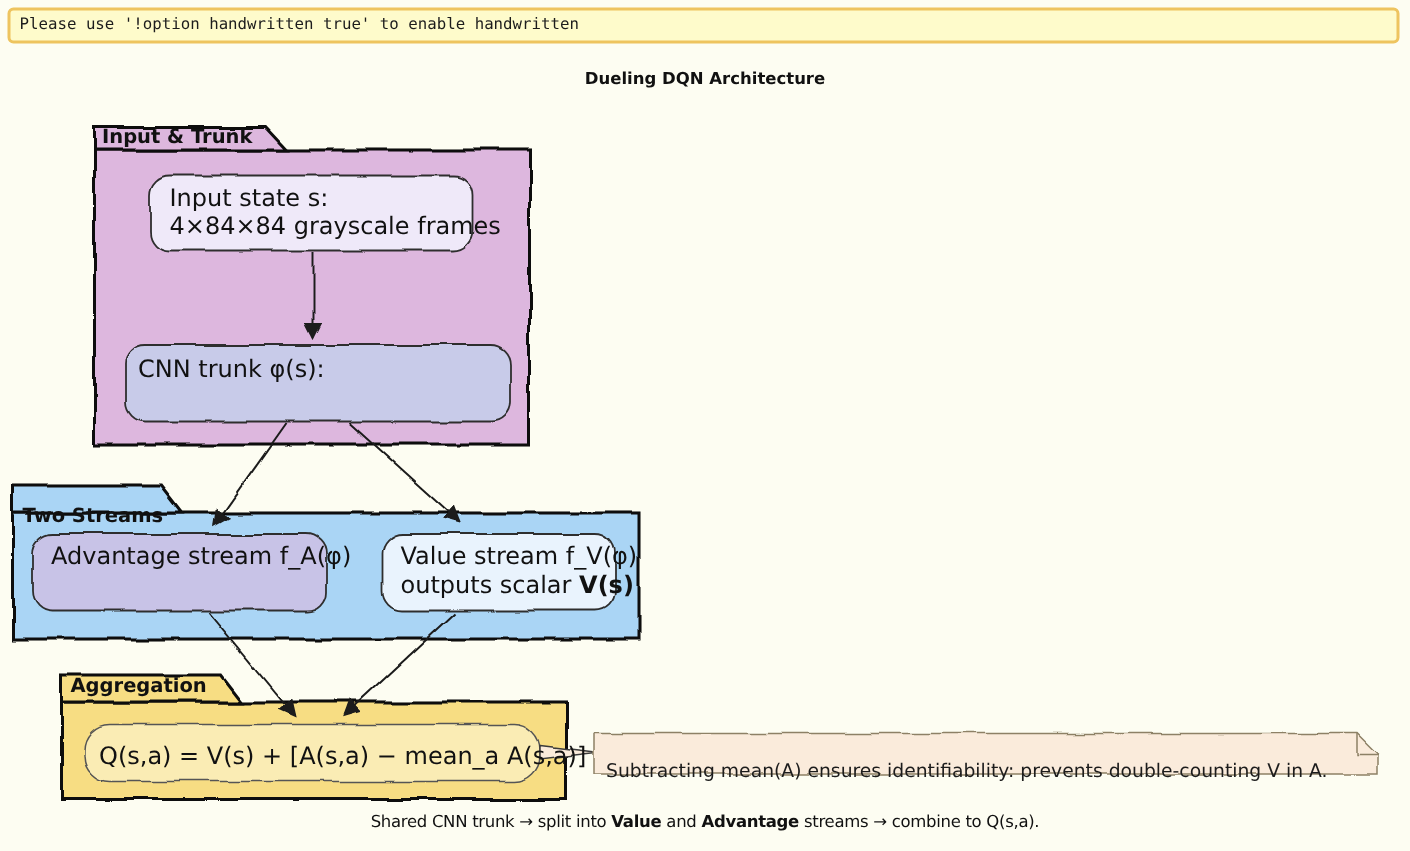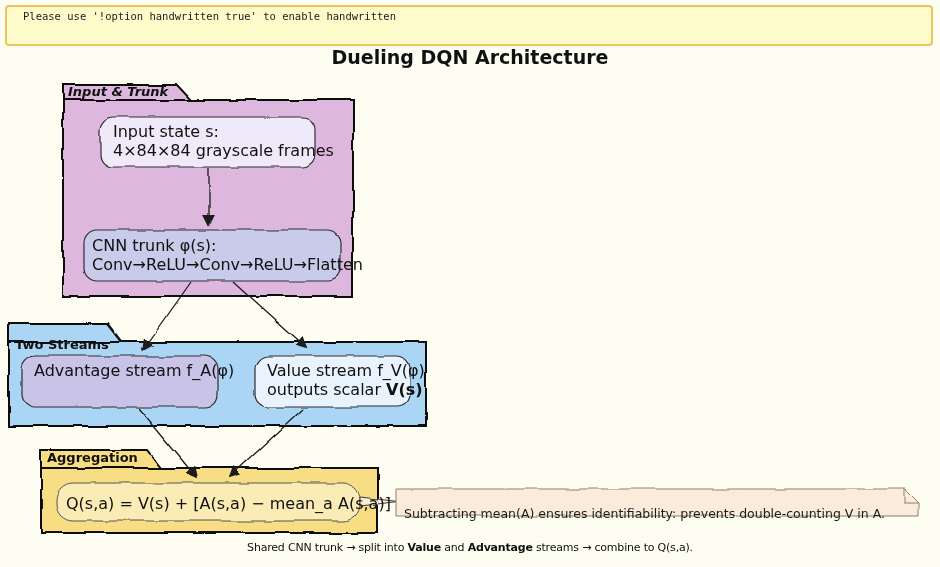--- a/index.html
+++ b/index.html
@@ -4,26 +4,26 @@
 <style>
   html,body{margin:0;padding:0;}
   body{
     width:940px;height:567px;position:relative;overflow:hidden;
     font-family:"DejaVu Sans","Liberation Sans",sans-serif;
     color:#111;
   }
   #shape-layer{position:absolute;left:0;top:0;width:940px;height:567px;}
   .txt{position:absolute;white-space:nowrap;color:#111;}
   .banner{
-    position:absolute;left:5px;top:5px;width:928px;height:41px;
+    position:absolute;left:5px;top:5px;width:928px;height:24px;
     box-sizing:border-box;border:2px solid;border-radius:4px;
     font-family:"DejaVu Sans Mono","Liberation Mono",monospace;
-    font-size:10.5px;line-height:19px;padding-left:16px;color:#1c1c1c;
+    font-size:10.5px;line-height:19px;padding-left:6px;color:#1c1c1c;
   }
-  .title{left:0;right:0;top:46px;text-align:center;font-weight:bold;font-size:19px;}
+  .title{left:0;right:0;top:46px;text-align:center;font-weight:bold;font-size:11px;}
   .tab-label{font-weight:bold;font-size:13px;}
   .node-text{font-size:16px;line-height:19px;}
   .note-text{font-size:12.5px;color:#1c1c1c;margin-top:11px;}
   .caption{left:0;right:0;top:541px;text-align:center;font-size:11px;letter-spacing:-0.2px;}
   .pkg{stroke:#0d0d0d;stroke-width:2;}
   .node{stroke:#2f2f2f;stroke-width:1.2;}
   .qnode{stroke:#555;stroke-width:1;}
   .note-shape{stroke:#8d8166;stroke-width:1;}
   .conn{stroke:#3a3a3a;stroke-width:1;}
   .arrow{fill:none;stroke-width:1.3;}
@@ -71,30 +71,29 @@
     <line class="arrow" x1="303" y1="409" x2="230" y2="477" marker-end="url(#ah)" stroke="#1a1a1a"></line>
   </g>
 </svg>
 
 <div class="banner" style="background: rgb(254, 251, 203); border-color: rgb(238, 196, 95);">
   <span>Please use '!option handwritten true' to enable handwritten</span>
 </div>
 
 <div class="txt title">Dueling DQN Architecture</div>
 
-<div class="txt tab-label" style="left:68px;top:84px;font-style:italic;">Input &amp; Trunk</div>
+<div class="txt tab-label" style="left:68px;top:84px;">Input &amp; Trunk</div>
 
 <div class="txt node-text" style="left:113px;top:122px;">
   <div>Input state s:</div>
   <div>4×84×84 grayscale frames</div>
 </div>
 
 <div class="txt node-text" style="left:92px;top:236px;">
   <div>CNN trunk φ(s):</div>
-  <div>Conv→ReLU→Conv→ReLU→Flatten</div>
 </div>
 
 <div class="txt tab-label" style="left:15px;top:337px;">Two Streams</div>
 
 <div class="txt node-text" style="left:34px;top:361px;">
   <div>Advantage stream f_A(φ)</div>
 </div>
 
 <div class="txt node-text" style="left:267px;top:361px;">
   <div>Value stream f_V(φ)</div>

